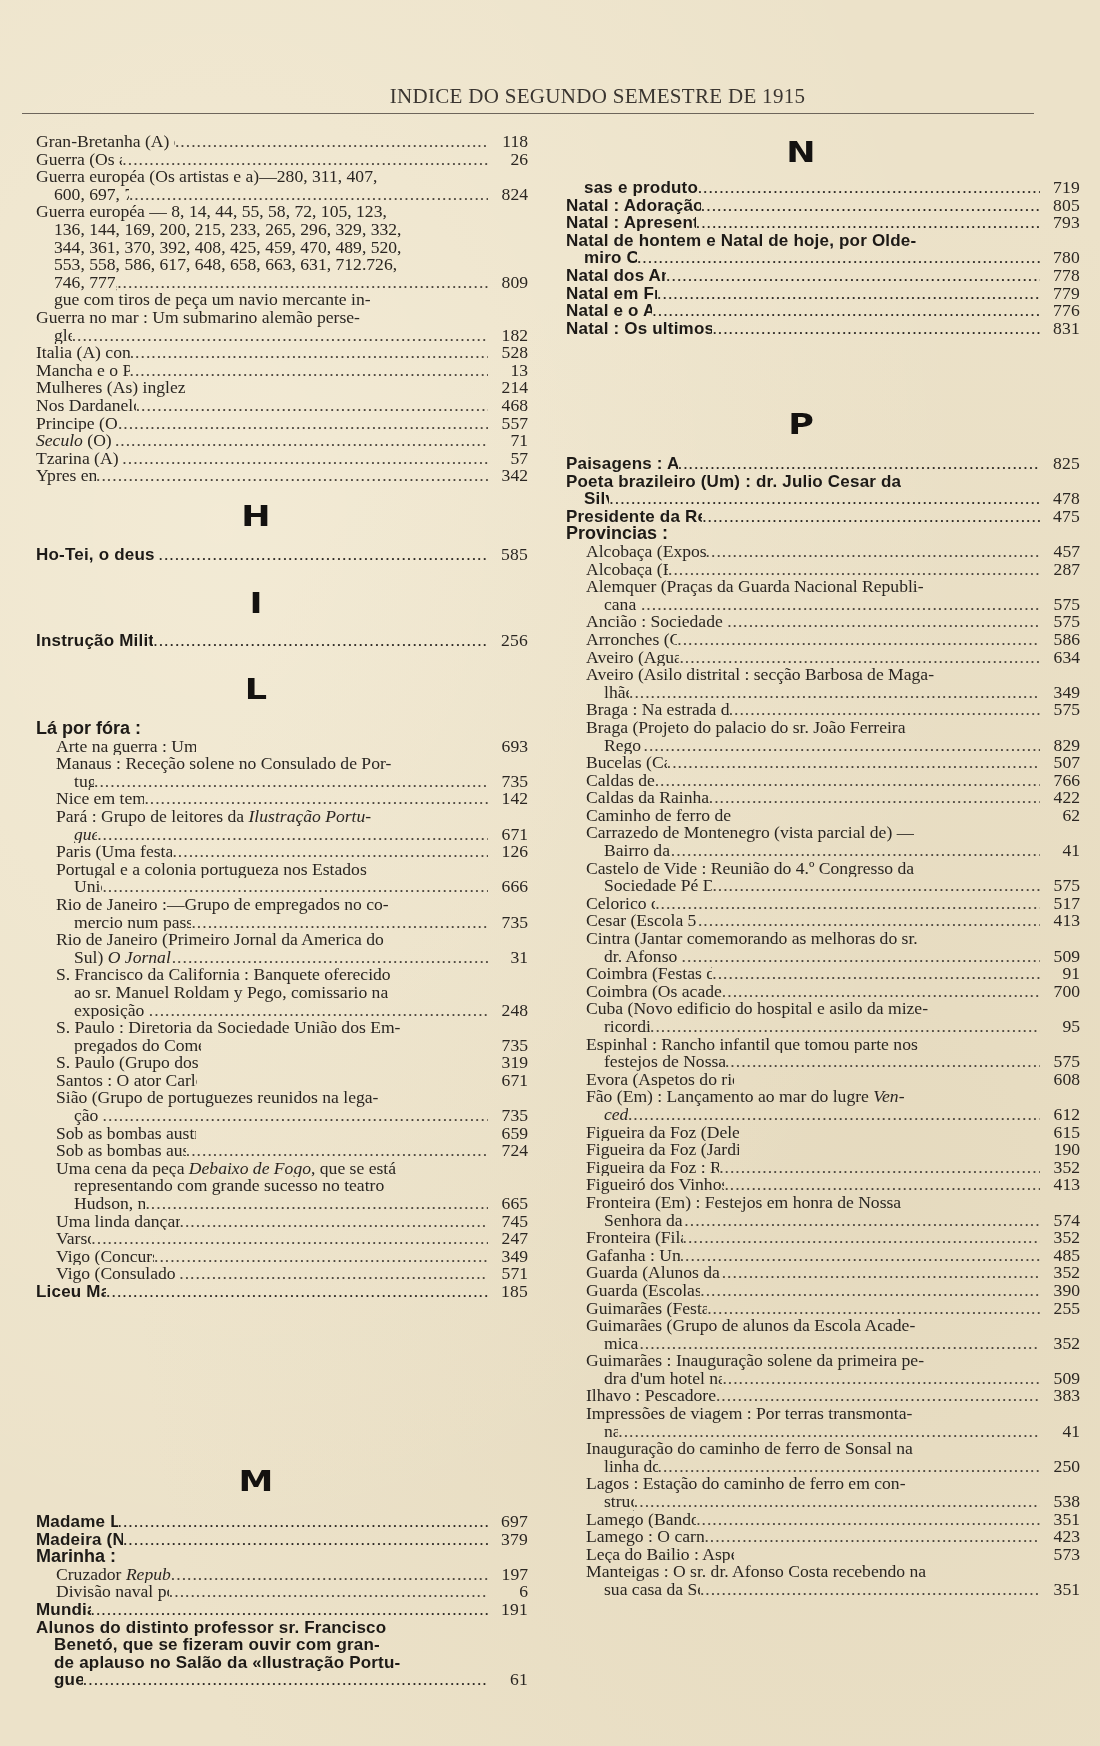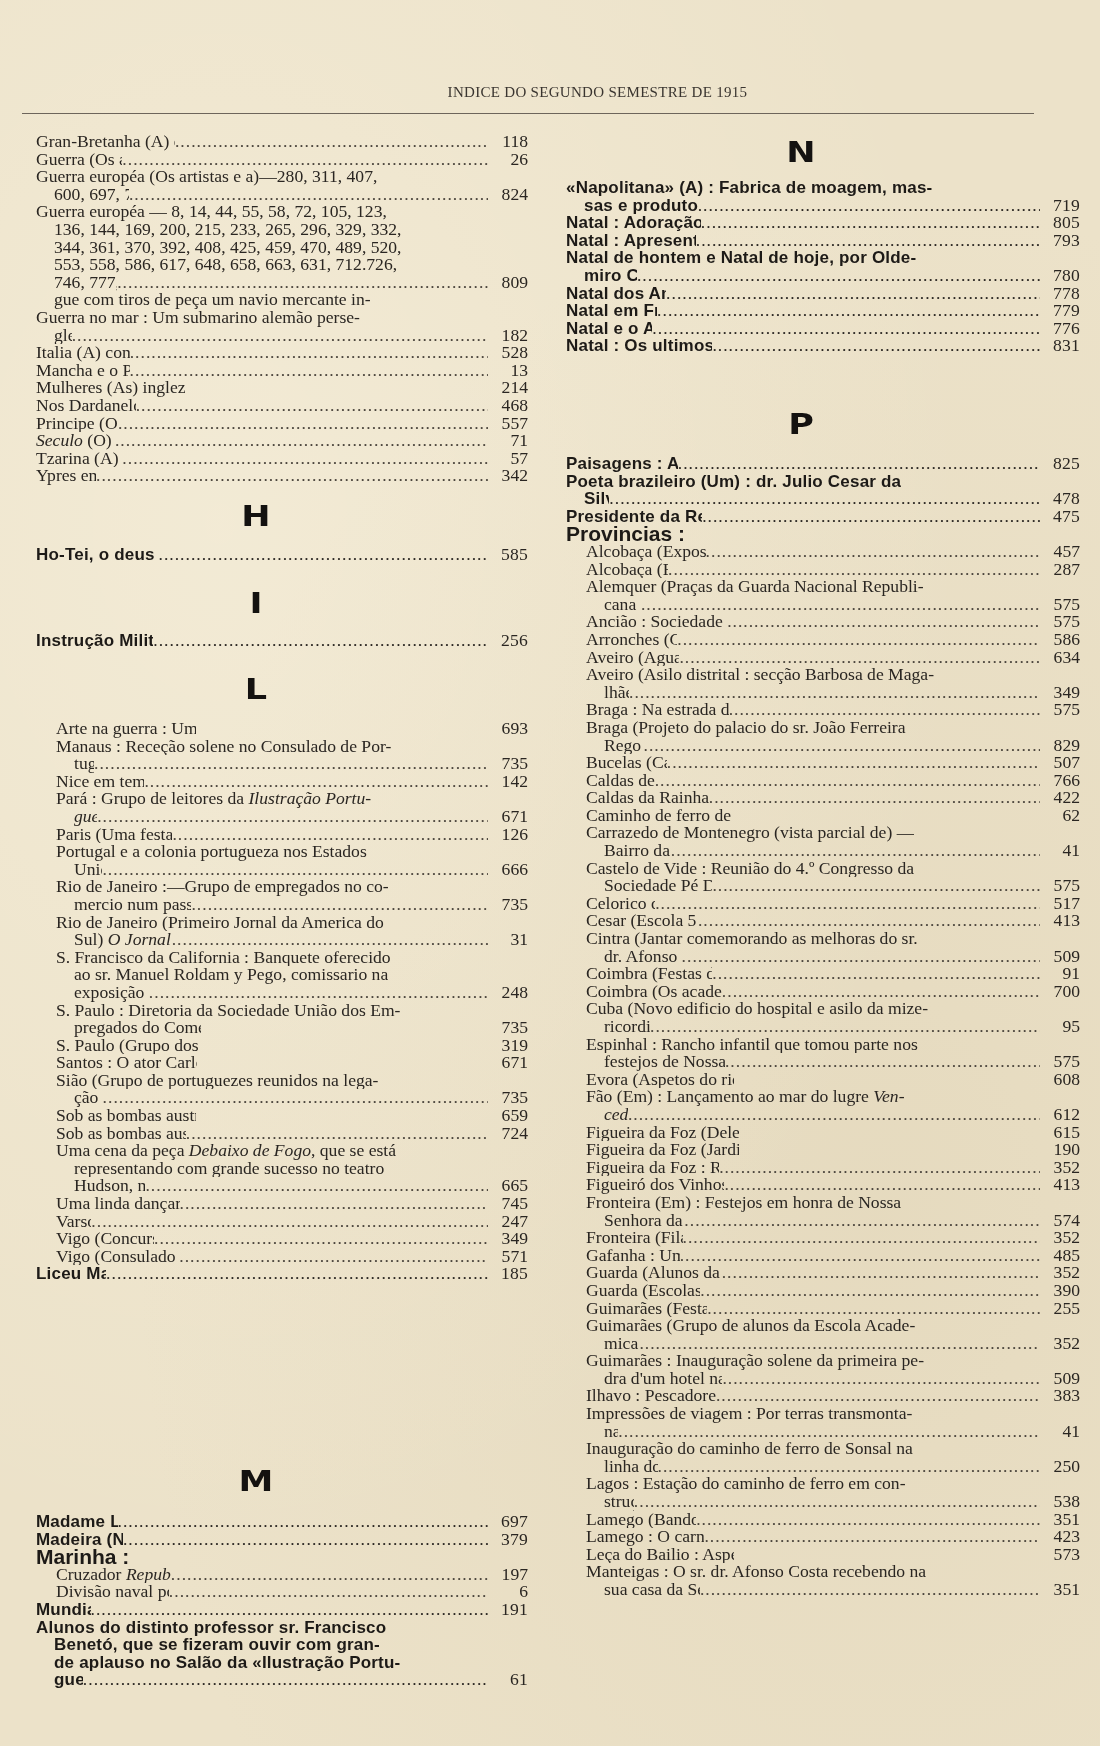--- a/index.html
+++ b/index.html
@@ -8,21 +8,21 @@
     background: #ece2c9;
     background-image:
       radial-gradient(ellipse at 20% 30%, rgba(255,250,235,0.35), rgba(0,0,0,0) 60%),
       radial-gradient(ellipse at 80% 70%, rgba(210,195,160,0.25), rgba(0,0,0,0) 60%);
     font-family: "Liberation Serif", "DejaVu Serif", serif;
     color: #2a2622;
     position: relative;
   }
   .header {
     position: absolute; left: 0; top: 84px; width: 1100px;
-    text-align: center; font-size: 15px; letter-spacing: 0.3px; color: #3a3530;
+    text-align: center; font-size: 21px; letter-spacing: 0.3px; color: #3a3530;
     padding-left: 95px; box-sizing: border-box;
   }
   .rule { position: absolute; left: 22px; top: 113px; width: 1012px; height: 1px; background: #6d655b; }
   .col { position: absolute; top: 0; }
   .col.left { left: 0; width: 550px; }
   .col.right { left: 550px; width: 550px; }
   .block { position: absolute; }
   .left .block { left: 36px; width: 492px; }
   .right .block { left: 16px; width: 514px; }
   .entry { position: relative; font-size: 17.6px; line-height: 17.6px; }
@@ -35,21 +35,21 @@
   .entry.bold { font-family: "Liberation Sans", "DejaVu Sans", sans-serif; font-weight: 700; font-size: 17px; color: #1d1a17; letter-spacing: 0.2px; }
   .entry.bold .pg, .entry.bold .dots { font-family: "Liberation Serif", serif; font-weight: 400; font-size: 17.6px; color: #2a2622; }
   .sub-wrap { padding-left: 20px; }
   .letter {
     font-family: "DejaVu Sans", sans-serif; font-weight: 900; font-size: 28px; color: #141210;
     text-align: center; position: absolute; transform: scaleX(1.25);
   }
   .left .letter { left: 36px; width: 440px; }
   .right .letter { left: 16px; width: 470px; }
   .heading {
-    font-family: "Liberation Sans", "DejaVu Sans", sans-serif; font-weight: 700; font-size: 21px; color: #1d1a17;
+    font-family: "Liberation Sans", "DejaVu Sans", sans-serif; font-weight: 700; font-size: 18px; color: #1d1a17;
     line-height: 17.6px;
   }
   i { }
 </style>
 </head>
 <body>
 
 <div class="header">INDICE DO SEGUNDO SEMESTRE DE 1915</div>
 <div class="rule"></div>
 
@@ -186,20 +186,21 @@
         <div class="line first">
           <span class="txt">Instrução Militar Preparatoria</span>
           <span class="dots"></span>
           <span class="pg">256</span>
         </div>
       </div>
     </div>
 
   <div class="letter" style="top:673px">L</div>
   <div class="block" style="top:720px">
+    <div class="heading">Lá por fóra :</div>
     <div class="sub-wrap">
         <div class="entry">
           <div class="line first">
             <span class="txt">Arte na guerra : Uma exposição nas Tulherias..</span>
             <span class="dots" style="visibility: hidden;"></span>
             <span class="pg">693</span>
           </div>
         </div>
         <div class="entry">
           <div class="line first">
@@ -439,23 +440,20 @@
           </div>
         </div>
       </div>
   </div>
 </div>
 
 <div class="col right">
   <div class="letter" style="top:136px">N</div>
   <div class="block" style="top:179px">
       <div class="entry bold">
-        <div class="line first">
-          <span class="txt">«Napolitana» (A) : Fabrica de moagem, mas-</span>
-        </div>
         <div class="line cont">
           <span class="txt">sas e produtos alimenticios</span>
           <span class="dots"></span>
           <span class="pg">719</span>
         </div>
       </div>
       <div class="entry bold">
         <div class="line first">
           <span class="txt">Natal : Adoração dos Reis Magos</span>
           <span class="dots"></span>

